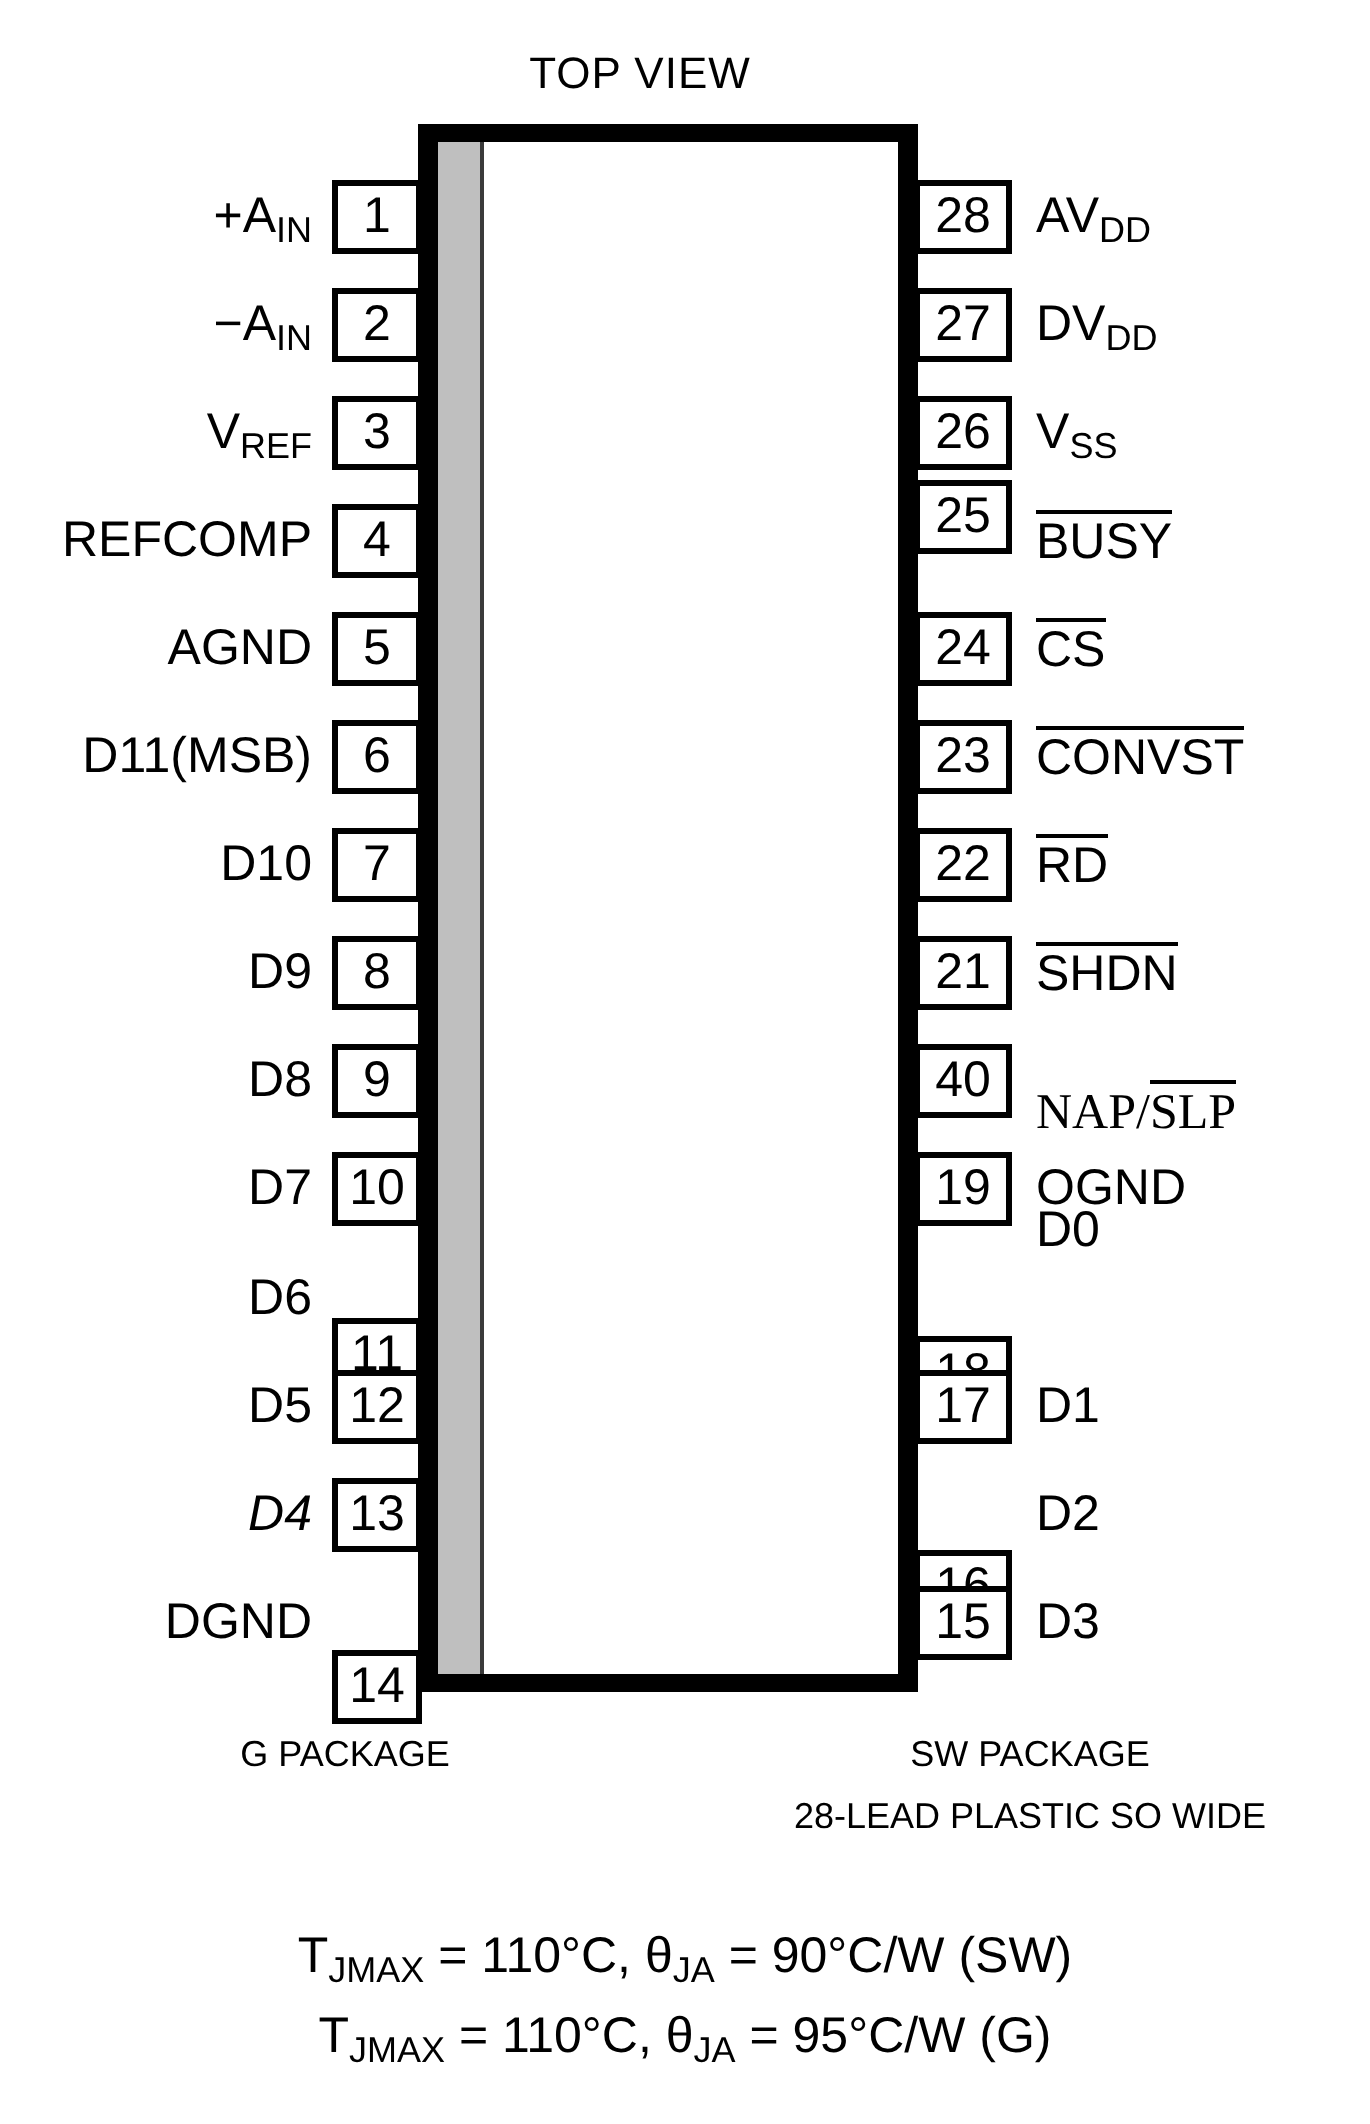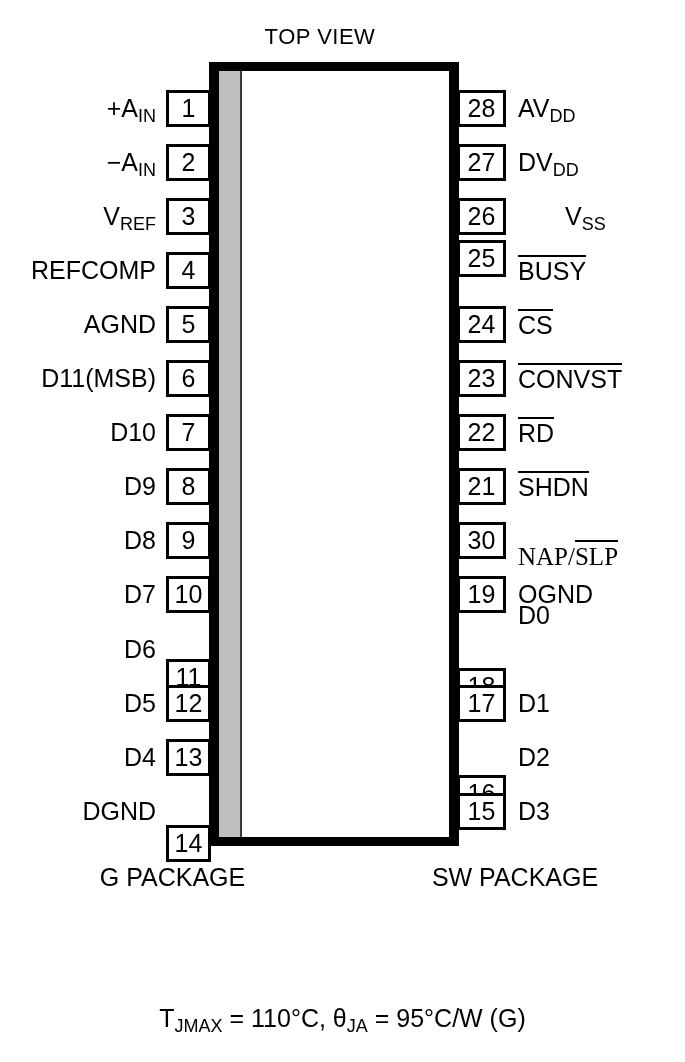--- a/index.html
+++ b/index.html
@@ -115,21 +115,21 @@
     position: absolute;
     left: 0;
     right: 0;
     top: 3px;
     border-top: 2px solid #000000;
   }
 
   
   .pkg-caption {
     position: absolute;
-    font-size: 25px;
+    font-size: 18px;
     line-height: 31px;
     white-space: nowrap;
     text-align: center;
   }
   #pkg-left {
     left: 0px;
     top: 862px;
     width: 345px;
   }
   #pkg-right {
@@ -190,56 +190,58 @@
       <div class="pin-label left" style="top: 468.2px;"><span>D9</span></div>
       <div class="pin-box left" style="top: 522.3px;"><span>9</span></div>
       <div class="pin-label left" style="top: 522.3px;"><span>D8</span></div>
       <div class="pin-box left" style="top: 576.4px;"><span>10</span></div>
       <div class="pin-label left" style="top: 576.4px;"><span>D7</span></div>
       <div class="pin-box left" style="top: 630.5px; margin-top: 28px;"><span>11</span></div>
       <div class="pin-label left" style="top: 630.5px;"><span>D6</span></div>
       <div class="pin-box left" style="top: 684.6px;"><span>12</span></div>
       <div class="pin-label left" style="top: 684.6px;"><span>D5</span></div>
       <div class="pin-box left" style="top: 738.7px;"><span>13</span></div>
-      <div class="pin-label left" style="top: 738.7px;"><span>D4</span></div>
+      <div class="pin-label left" style="top: 738.7px; font-style: italic;"><span>D4</span></div>
       <div class="pin-box left" style="top: 792.8px; margin-top: 32px;"><span>14</span></div>
       <div class="pin-label left" style="top: 792.8px;"><span>DGND</span></div>
       <div class="pin-box right" style="top: 89.5px;"><span>28</span></div>
       <div class="pin-label right" style="top: 89.5px;"><span>AV</span><sub>DD</sub></div>
       <div class="pin-box right" style="top: 143.6px;"><span>27</span></div>
       <div class="pin-label right" style="top: 143.6px;"><span>DV</span><sub>DD</sub></div>
       <div class="pin-box right" style="top: 197.7px;"><span>26</span></div>
-      <div class="pin-label right" style="top: 197.7px; margin-left: 47px;"><span>V</span><sub>SS</sub></div>
+      <div class="pin-label right" style="top: 197.7px;"><span>V</span><sub>SS</sub></div>
       <div class="pin-box right" style="top: 240px;"><span>25</span></div>
       <div class="pin-label right" style="top: 251.8px;"><span class="ovl">BUSY</span></div>
       <div class="pin-box right" style="top: 305.9px;"><span>24</span></div>
       <div class="pin-label right" style="top: 305.9px;"><span class="ovl">CS</span></div>
       <div class="pin-box right" style="top: 360px;"><span>23</span></div>
       <div class="pin-label right" style="top: 360px;"><span class="ovl">CONVST</span></div>
       <div class="pin-box right" style="top: 414.1px;"><span>22</span></div>
       <div class="pin-label right" style="top: 414.1px;"><span class="ovl">RD</span></div>
       <div class="pin-box right" style="top: 468.2px;"><span>21</span></div>
       <div class="pin-label right" style="top: 468.2px;"><span class="ovl">SHDN</span></div>
-      <div class="pin-box right" style="top: 522.3px;"><span>30</span></div>
+      <div class="pin-box right" style="top: 522.3px;"><span>40</span></div>
       <div class="pin-label right" style="top: 537px; font-family: Liberation Serif, serif;"><span>NAP/</span><span class="ovl">SLP</span></div>
       <div class="pin-box right" style="top: 576.4px;"><span>19</span></div>
       <div class="pin-label right" style="top: 576.4px;"><span>OGND</span></div>
       <div class="pin-box right" style="top: 630.5px; margin-top: 37px;"><span>18</span></div>
       <div class="pin-label right" style="top: 597px;"><span>D0</span></div>
       <div class="pin-box right" style="top: 684.6px;"><span>17</span></div>
       <div class="pin-label right" style="top: 684.6px;"><span>D1</span></div>
       <div class="pin-box right" style="top: 765px; margin-top: 10px;"><span>16</span></div>
       <div class="pin-label right" style="top: 738.7px;"><span>D2</span></div>
       <div class="pin-box right" style="top: 792.8px;"><span>15</span></div>
       <div class="pin-label right" style="top: 792.8px;"><span>D3</span></div>
     </div>
 
   <div class="pkg-caption" id="pkg-left">
     <span>G PACKAGE</span>
   </div>
 
   <div class="pkg-caption" id="pkg-right">
     <span>SW PACKAGE</span>
+    <span class="pkg-line2">28-LEAD PLASTIC SO WIDE</span>
   </div>
 
+  <div class="thermal-line" id="thermal-1"><span>T</span><sub>JMAX</sub><span> = 110°C, </span><span>θ</span><sub>JA</sub><span> = 90°C/W (SW)</span></div>
   <div class="thermal-line" id="thermal-2"><span>T</span><sub>JMAX</sub><span> = 110°C, </span><span>θ</span><sub>JA</sub><span> = 95°C/W (G)</span></div>
 
 </div>
 
 </body></html>

